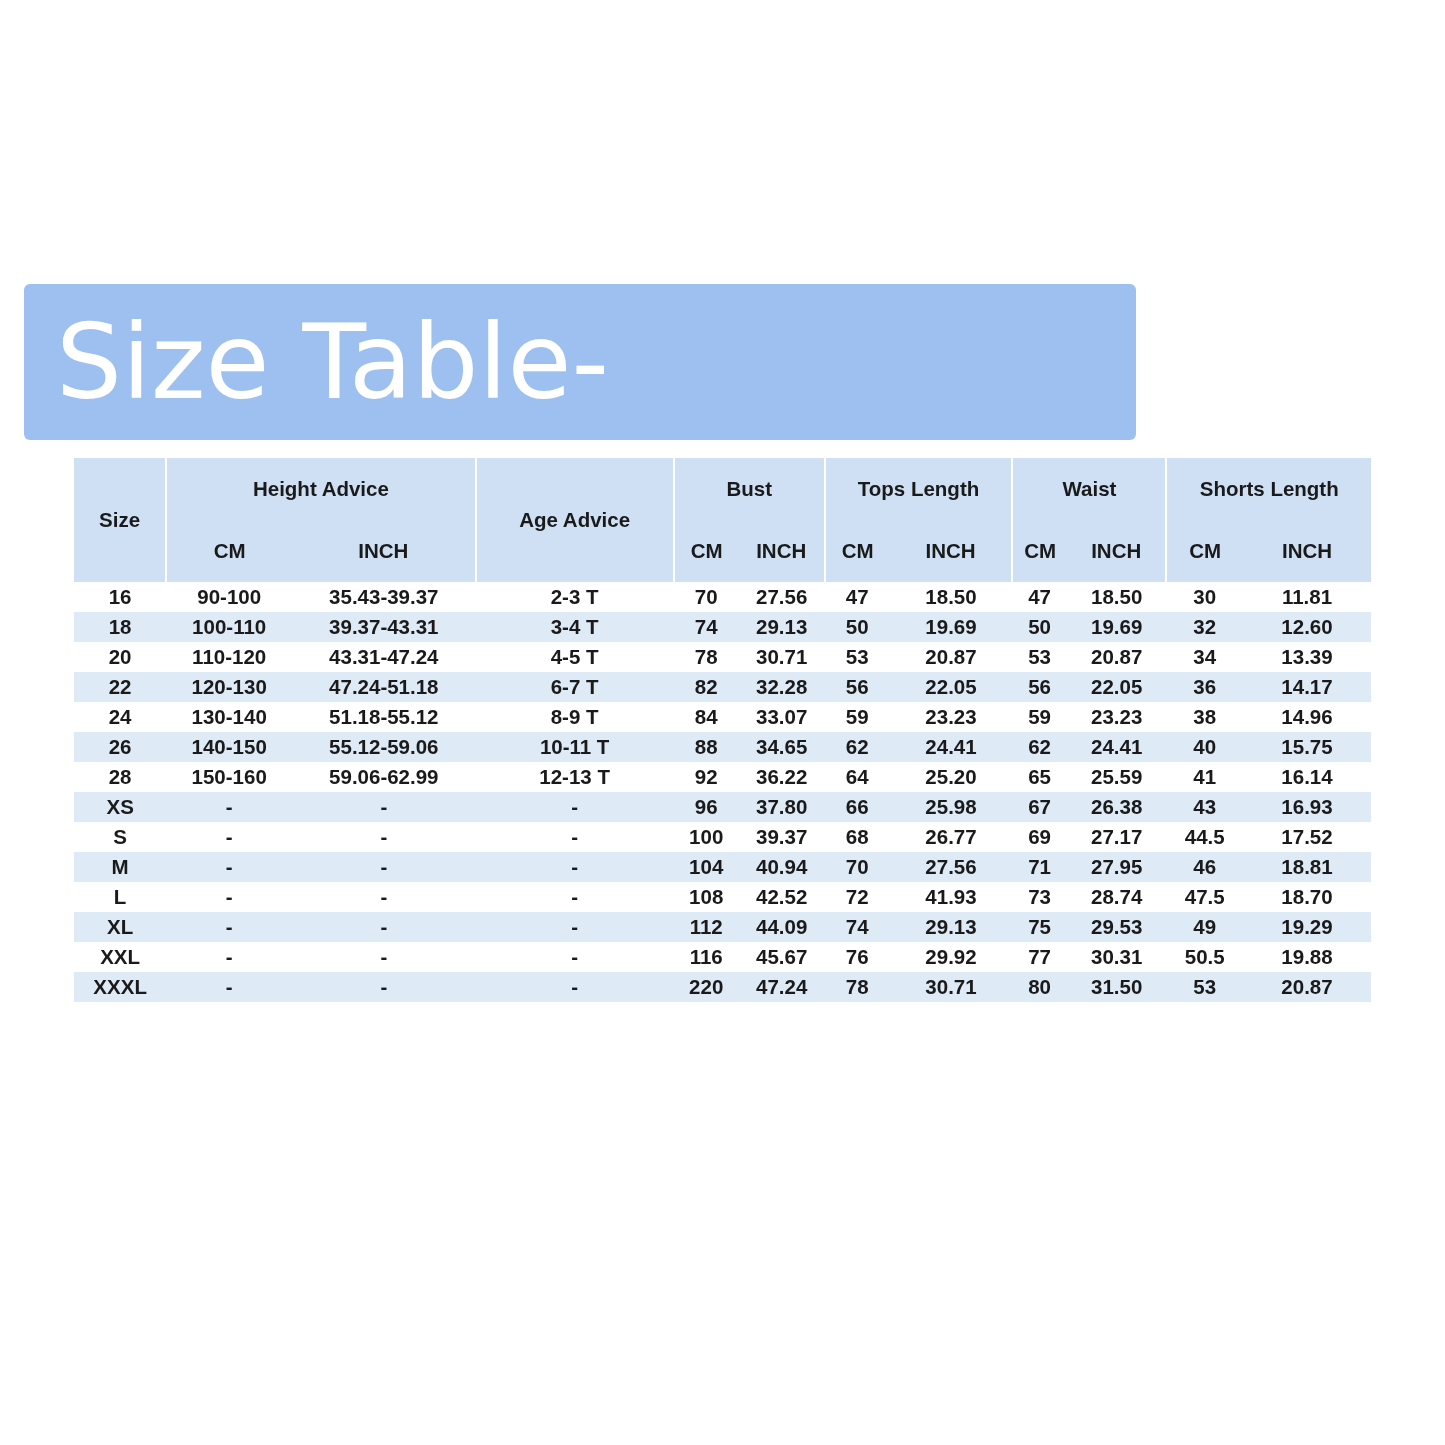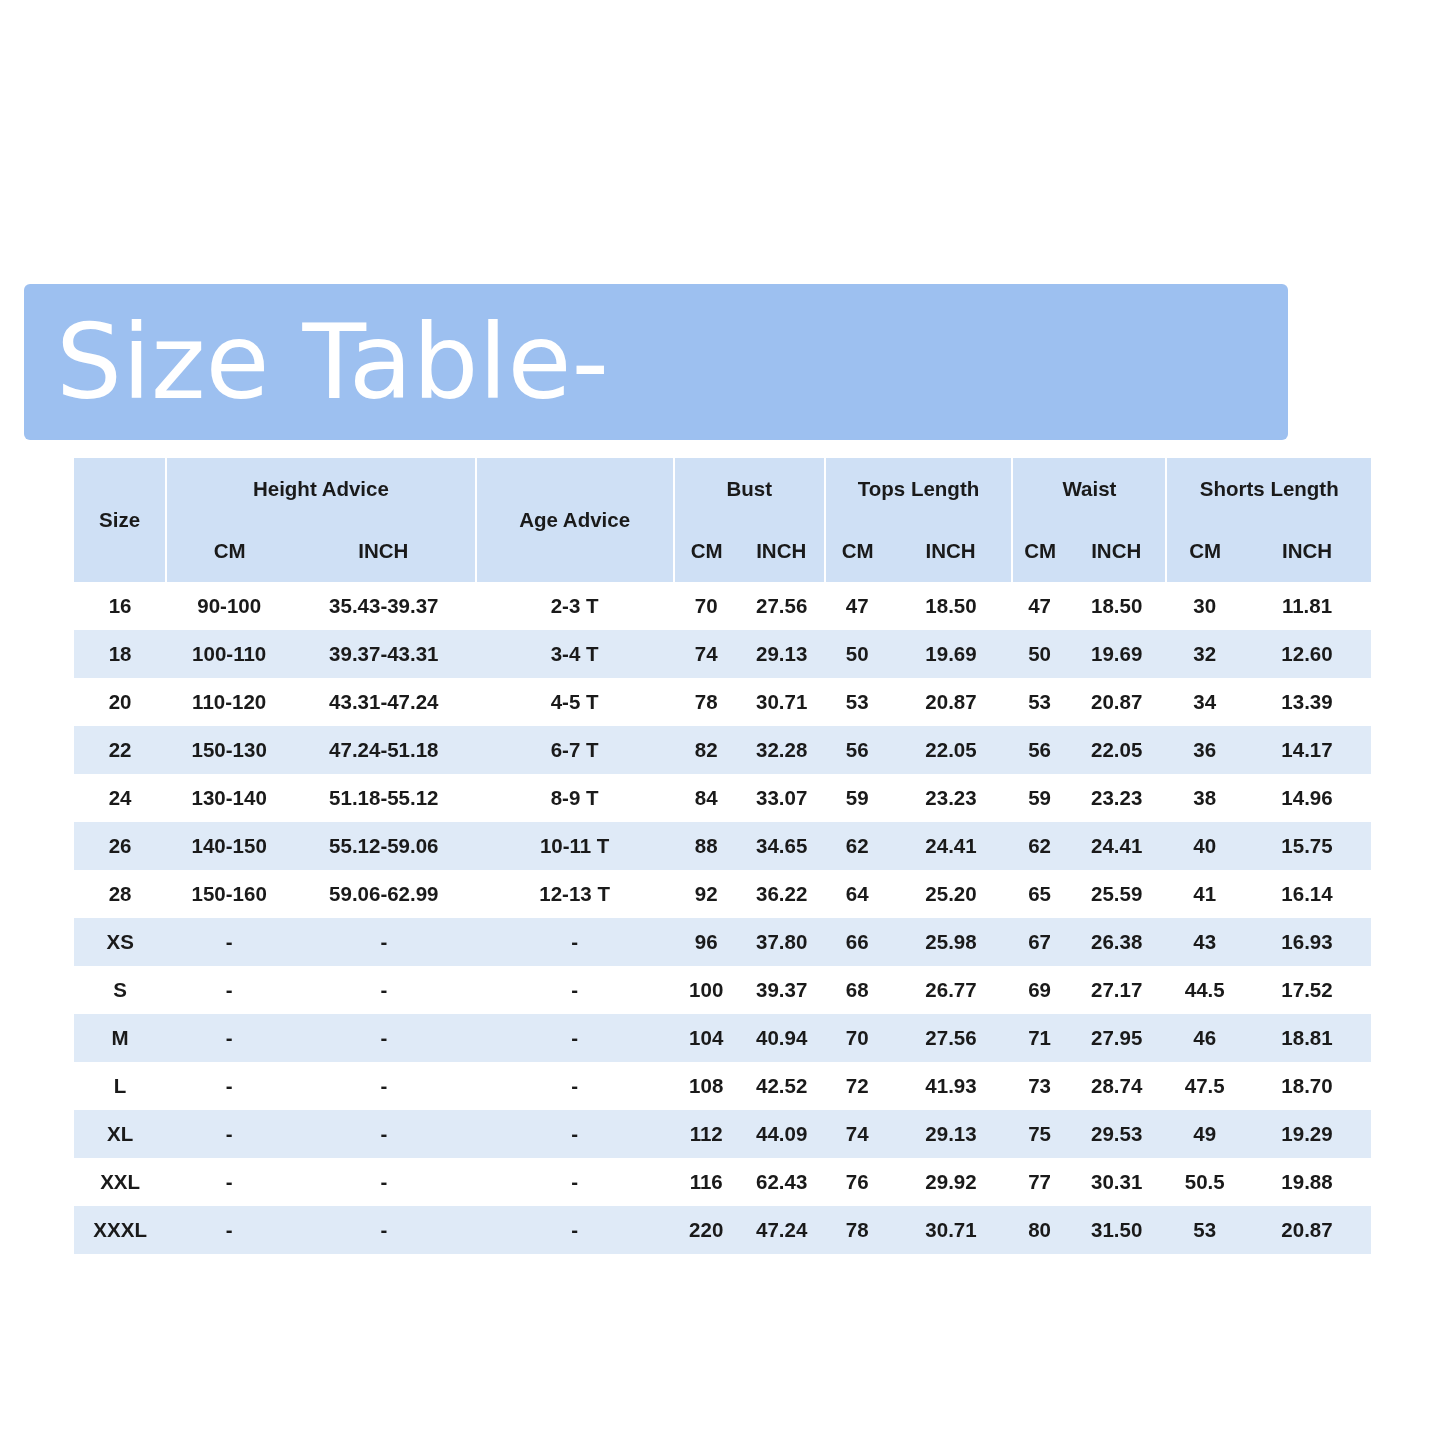--- a/index.html
+++ b/index.html
@@ -19,21 +19,21 @@
     left: 0;
     top: 0;
     width: 1445px;
     height: 1445px;
     background: #ffffff;
   }
   .title-banner {
     position: absolute;
     left: 24px;
     top: 284px;
-    width: 1264px;
+    width: 1112px;
     height: 156px;
     background: #9dc0f0;
     border-radius: 6px;
     display: flex;
     align-items: center;
   }
   .title-text {
     color: #ffffff;
     font-size: 104px;
     font-weight: 400;
@@ -76,21 +76,21 @@
     height: 62px;
     margin-left: 29px;
   }
   th.grp-sep, td.grp-sep {
     border-left: 2px solid #ffffff;
   }
   thead th.spanrow {
     border-left: 2px solid #ffffff;
   }
   tbody tr {
-    height: 48px;
+    height: 30px;
   }
   tbody tr.alt td {
     background: #dfeaf7;
   }
   tbody tr.plain td {
     background: #ffffff;
   }
   tbody td {
     font-size: 21px;
     font-weight: bold;
@@ -197,21 +197,21 @@
             <td>30.71</td>
             <td class=" grp-sep">53</td>
             <td>20.87</td>
             <td class=" grp-sep">53</td>
             <td>20.87</td>
             <td class=" grp-sep">34</td>
             <td>13.39</td>
           </tr>
           <tr class="alt">
             <td class="size-col">22</td>
-            <td class=" grp-sep">150-130</td>
+            <td class=" grp-sep">120-130</td>
             <td>47.24-51.18</td>
             <td class=" grp-sep">6-7 T</td>
             <td class=" grp-sep">82</td>
             <td>32.28</td>
             <td class=" grp-sep">56</td>
             <td>22.05</td>
             <td class=" grp-sep">56</td>
             <td>22.05</td>
             <td class=" grp-sep">36</td>
             <td>14.17</td>
@@ -327,21 +327,21 @@
             <td>29.53</td>
             <td class=" grp-sep">49</td>
             <td>19.29</td>
           </tr>
           <tr class="plain">
             <td class="size-col">XXL</td>
             <td class=" grp-sep">-</td>
             <td>-</td>
             <td class=" grp-sep">-</td>
             <td class=" grp-sep">116</td>
-            <td>62.43</td>
+            <td>45.67</td>
             <td class=" grp-sep">76</td>
             <td>29.92</td>
             <td class=" grp-sep">77</td>
             <td>30.31</td>
             <td class=" grp-sep">50.5</td>
             <td>19.88</td>
           </tr>
           <tr class="alt">
             <td class="size-col">XXXL</td>
             <td class=" grp-sep">-</td>

